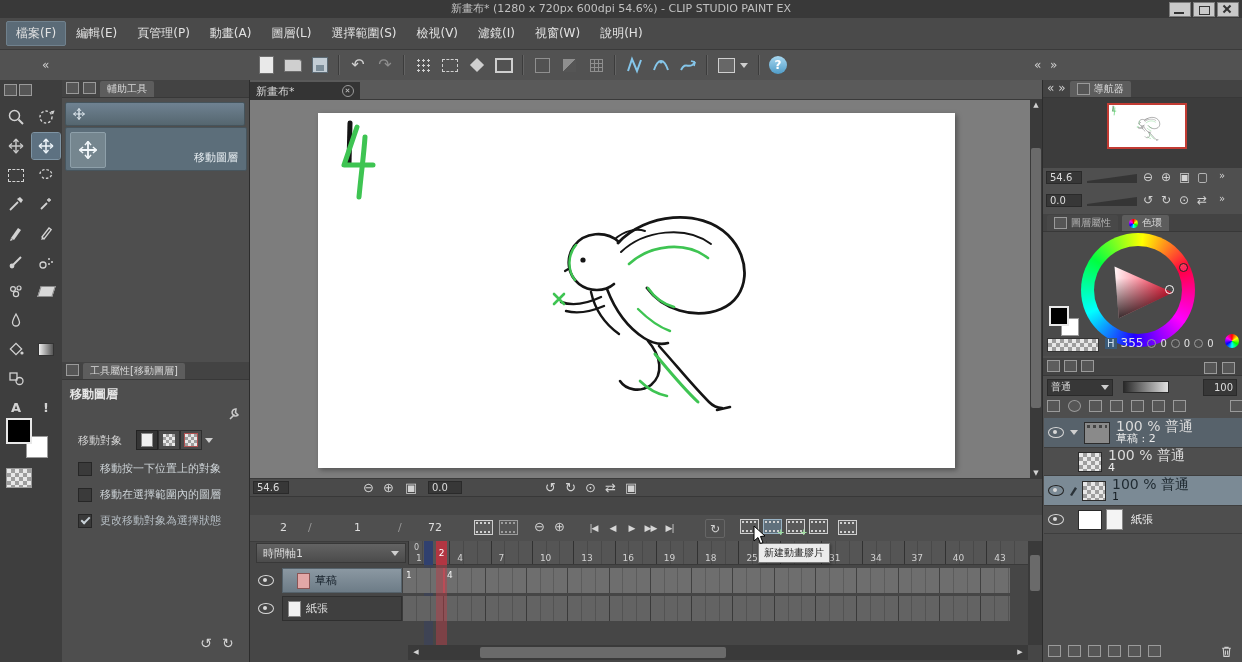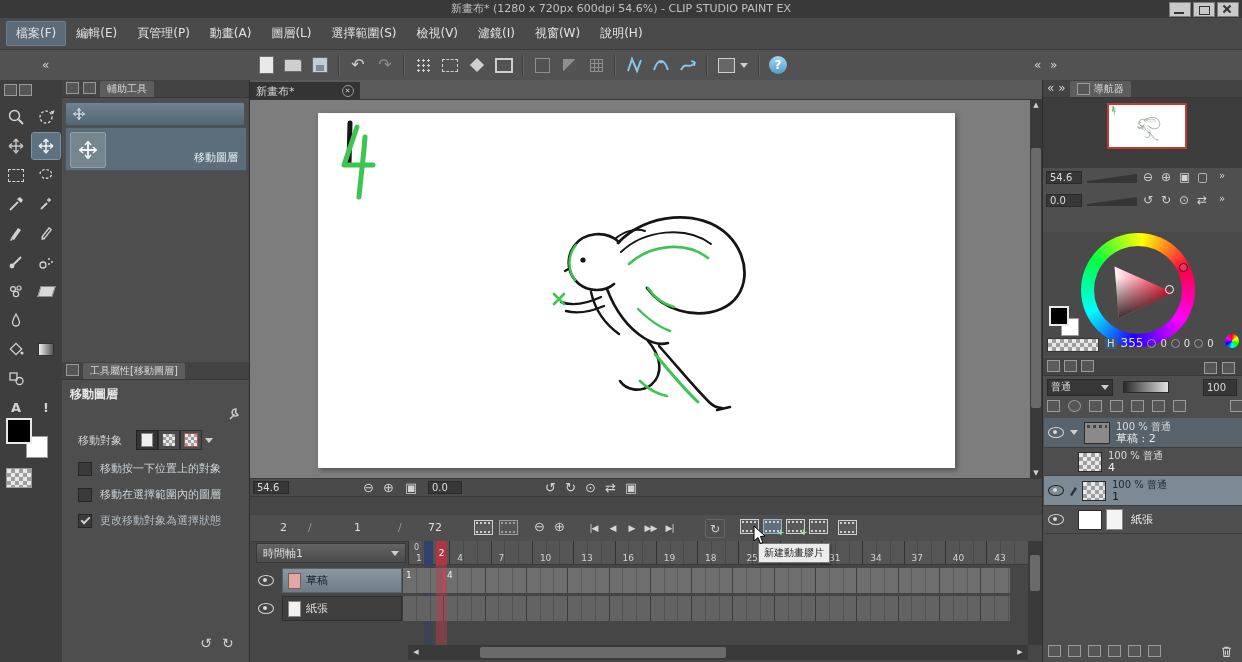--- a/index.html
+++ b/index.html
@@ -79,21 +79,21 @@
   .right-panel{left:1042px;top:80px;width:200px;height:582px;background:#4f4f4f;box-sizing:border-box;border-left:1px solid #2c2c2c;}
   .nav-body{position:absolute;left:0;top:18px;width:200px;height:70px;background:#3c3c3c;}
   .nav-thumb{position:absolute;left:64px;top:5px;width:80px;height:46px;background:#fff;border:2px solid #c23b33;box-sizing:border-box;}
   .ring{border-radius:50%;background:conic-gradient(from 65deg,#ff0040,#ff00ff,#2000ff,#00ffff,#00ff40,#ffff00,#ff0040);}
   .ring-hole{position:absolute;left:13px;top:13px;right:13px;bottom:13px;background:#4a4a4a;border-radius:50%;}
   .sv-tri{position:absolute;left:22px;top:22px;width:72px;height:72px;
     background:linear-gradient(to bottom,rgba(0,0,0,0) 32%,rgba(0,0,0,.95)),linear-gradient(100deg,#ffffff 14%,#ff2947 82%);
     clip-path:polygon(16% 16%,97% 52%,22% 88%);}
   .lp-row{position:relative;border-bottom:1px solid #3e3e3e;box-sizing:border-box;display:flex;align-items:center;}
   .lthumb{width:24px;height:20px;border:1px solid #2a2a2a;box-sizing:border-box;flex:none;}
-  .l1{font-size:10px;color:#dadada;line-height:11px;}
+  .l1{font-size:14px;color:#dadada;line-height:11px;}
   .l2{font-size:11px;color:#ececec;line-height:13px;}
   .wedge{background:#353535;clip-path:polygon(0 78%,100% 0,100% 100%,0 100%);}
   .ticon svg{display:block;}
 </style>
 </head>
 <body>
 
 <svg width="0" height="0" style="position:absolute">
   <symbol id="sketch" viewBox="0 0 637 355">
     <g fill="none" stroke-linecap="round" stroke-linejoin="round">
@@ -526,21 +526,21 @@
           <span>37</span>
           <span>40</span>
           <span>43</span>
       </div>
     </div>
     <div class="ab" style="left:174px;top:44px;width:9px;height:24px;background:#30406f"></div>
     <div class="ab" style="left:174px;top:68px;width:9px;height:80px;background:rgba(48,64,120,.30)"></div>
 
     <div class="ab row" style="left:0;top:70px;width:792px;height:27px">
       <div class="eye" style="margin-left:8px"></div>
-      <div class="row" style="margin-left:8px;width:120px;height:25px;background:linear-gradient(#8b98a2,#6d7c87);border:1px solid #55626b;box-sizing:border-box;padding-left:5px;gap:5px">
+      <div class="row" style="margin-left:8px;width:120px;height:25px;background:linear-gradient(#8b98a2,#6d7c87);border:1px solid #55626b;box-sizing:border-box;padding-left:14px;gap:5px">
         <div style="width:11px;height:14px;background:#e2a7a7;border:1px solid #8a5555"></div>
         <span style="font-size:11px;color:#16202a">草稿</span>
       </div>
       <div class="track" style="width:608px;height:25px;background-color:#6e6e6e;position:relative">
         <span class="ab" style="left:4px;top:2px;font-size:9px;color:#f0f0f0">1</span>
         <span class="ab" style="left:45px;top:2px;font-size:9px;color:#f0f0f0">4</span>
         <div class="ab" style="left:41px;top:0;width:2px;height:25px;background:#b85a64"></div>
       </div>
     </div>
     <div class="ab row" style="left:0;top:98px;width:792px;height:27px">
@@ -604,20 +604,30 @@
           <span>0.0</span>
         </div>
       <div class="ab wedge" style="left:44px;top:29px;width:50px;height:9px"></div>
       <span class="ab gicon" style="left:100px;top:26px;font-size:12px">↺</span>
       <span class="ab gicon" style="left:118px;top:26px;font-size:12px">↻</span>
       <span class="ab gicon" style="left:136px;top:26px;font-size:12px">⊙</span>
       <span class="ab gicon" style="left:154px;top:26px;font-size:12px">⇄</span>
       <span class="ab gicon" style="left:176px;top:26px;font-size:10px">»</span>
     </div>
 
+    <div class="ab phead" style="left:0;top:134px;width:100%">
+      <div class="tab" style="background:#484848;color:#b2b2b2">
+        <div class="mini-ic"></div>
+        <span>圖層屬性</span>
+      </div>
+      <div class="tab">
+        <div style="width:9px;height:9px;border-radius:50%;background:conic-gradient(red,yellow,lime,cyan,blue,magenta,red)"></div>
+        <span>色環</span>
+      </div>
+    </div>
 
     <div class="ab" style="left:0;top:152px;width:200px;height:124px;background:#4a4a4a">
       <div class="ab ring" style="left:38px;top:1px;width:114px;height:114px">
         <div class="ring-hole"></div>
         <div class="sv-tri"></div>
         <div class="ab" style="left:98px;top:30px;width:7px;height:7px;border:1.5px solid #222;border-radius:50%;background:rgba(255,255,255,.15)"></div>
         <div class="ab" style="left:84px;top:52px;width:7px;height:7px;border:1.5px solid #fff;border-radius:50%"></div>
       </div>
       <div class="ab swatch" style="left:18px;top:86px;width:18px;height:18px;background:#fff"></div>
       <div class="ab swatch" style="left:6px;top:74px;width:20px;height:20px;background:#000;border:2px solid #e8e8e8"></div>
@@ -643,21 +653,21 @@
         <div class="mini-ic ab" style="right:26px;top:4px"></div>
         <div class="mini-ic ab" style="right:8px;top:4px"></div>
       </div>
 
       <div class="ab row" style="left:0;top:19px;width:200px;height:20px">
         <div class="vbox" style="margin-left:4px;width:66px;height:17px">
           <span>普通</span>
           <span class="tri-down" style="margin-left:auto"></span>
         </div>
         <div style="margin-left:10px;width:44px;height:10px;background:linear-gradient(to right,#2a2a2a,#e0e0e0);border:1px solid #2a2a2a"></div>
-        <div class="vbox" style="margin-left:auto;margin-right:6px;width:34px;height:17px;justify-content:flex-start">
+        <div class="vbox" style="margin-left:auto;margin-right:6px;width:34px;height:17px;justify-content:flex-end">
             <span>100</span>
           </div>
       </div>
 
       <div class="ab row" style="left:4px;top:42px;gap:8px">
         <div class="mini-ic"></div>
         <div class="mini-ic" style="border-radius:50%"></div>
         <div class="mini-ic"></div>
         <div class="mini-ic"></div>
         <div class="mini-ic"></div>

